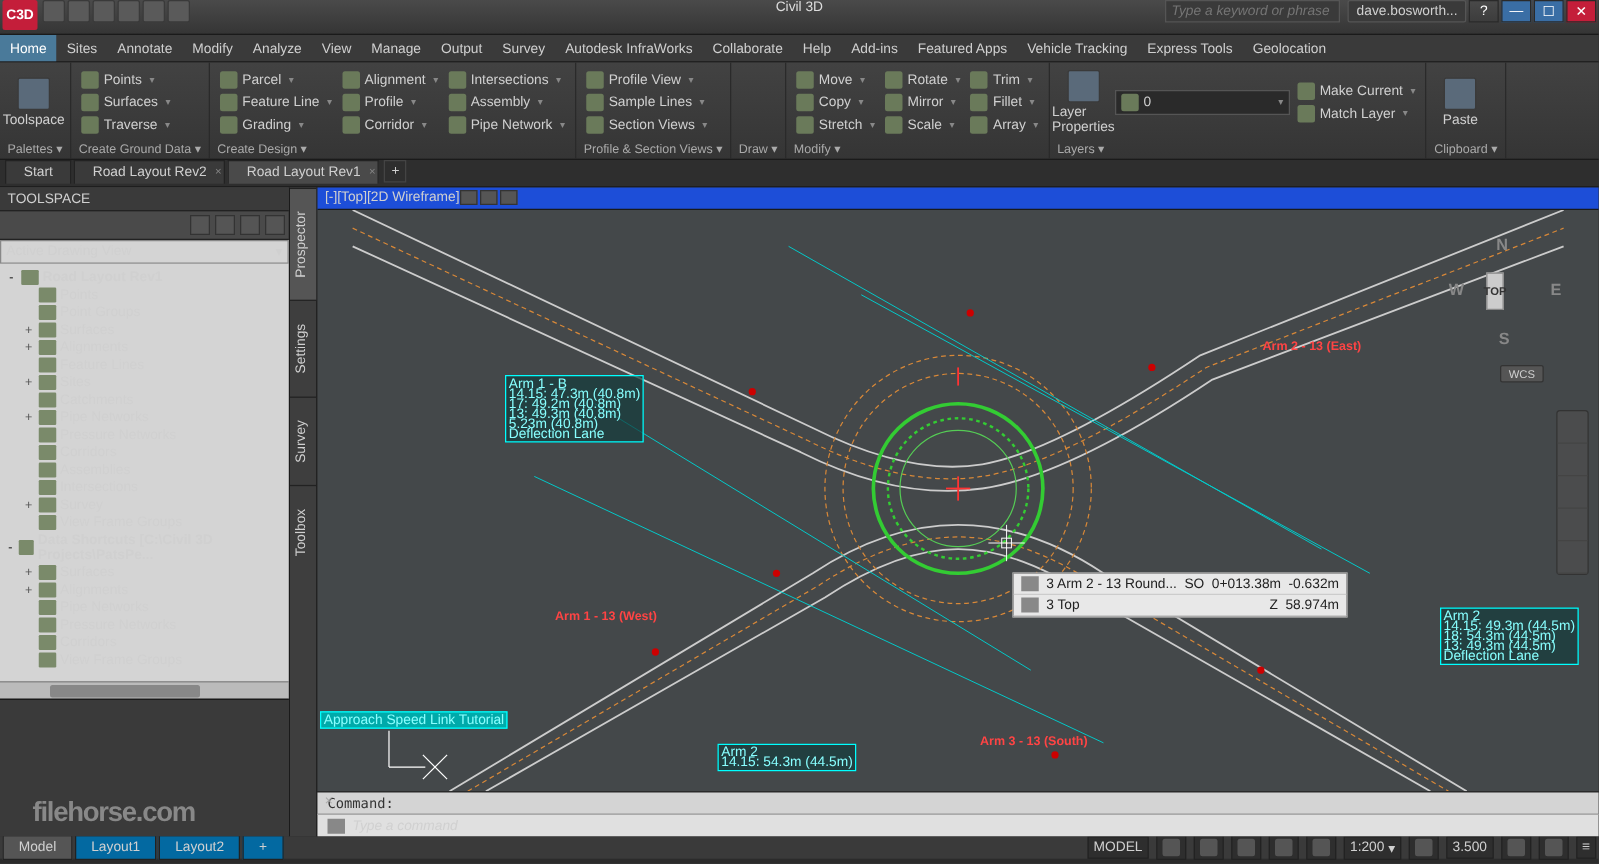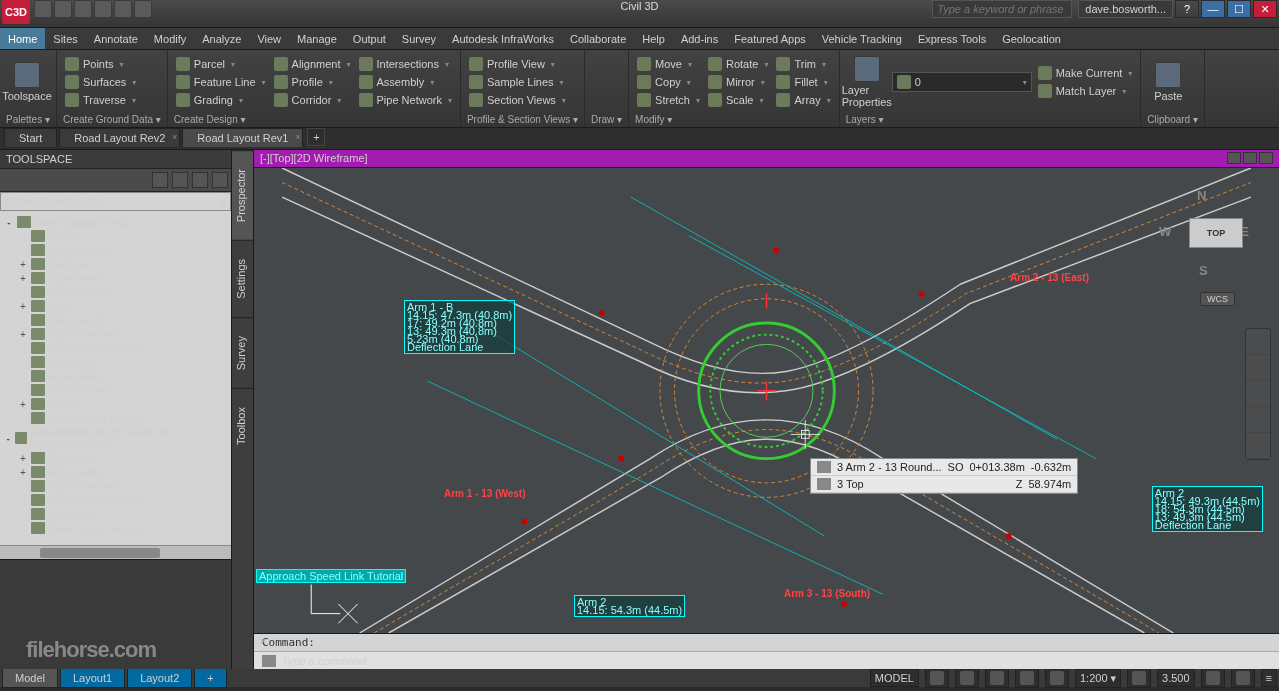--- a/index.html
+++ b/index.html
@@ -43,27 +43,27 @@
 .ts-tree .node .ni{width:14px;height:12px;background:#7a8a6a;border-radius:1px}
 .ts-tree .l0{padding-left:2px;font-weight:bold}.ts-tree .l1{padding-left:16px}
 .ts-scroll{height:14px;background:#bbb;border-top:1px solid #888;position:relative}
 .ts-scroll .thumb{position:absolute;left:40px;width:120px;height:10px;top:2px;background:#888;border-radius:2px}
 .ts-preview{height:110px;background:#3a3a3a;border-top:1px solid #1a1a1a;position:relative}
 .watermark{position:absolute;bottom:6px;left:26px;font-size:22px;color:#888;font-weight:bold;letter-spacing:-1px}
 .sidetabs{width:22px;background:#3e3e3e;display:flex;flex-direction:column;border-right:1px solid #1a1a1a}
 .sidetabs .stab{writing-mode:vertical-rl;padding:18px 3px;text-align:center;border-bottom:1px solid #222;transform:rotate(180deg)}
 .sidetabs .stab.active{background:#555}
 .canvas-wrap{flex:1;display:flex;flex-direction:column;position:relative}
-.viewport-label{height:18px;background:#a21caf;padding:2px 6px;border-bottom:1px solid #1a1a1a;display:flex;justify-content:space-between}
+.viewport-label{height:18px;background:#1d4ed8;padding:2px 6px;border-bottom:1px solid #1a1a1a;display:flex;}
 .viewport-label .vctrl{display:flex;gap:2px}
 .viewport-label .vc{width:14px;height:12px;background:#555;border:1px solid #333}
 .canvas{flex:1;background:#44484a;position:relative;overflow:hidden}
 .canvas svg{width:100%;height:100%}
 .compass{position:absolute;top:20px;right:30px;width:90px;height:90px}
-.compass .cube{position:absolute;top:30px;left:30px;width:54px;height:30px;background:#ccc;border:1px solid #888;display:flex;align-items:center;justify-content:center;color:#333;font-size:9px;font-weight:bold}
+.compass .cube{position:absolute;top:30px;left:30px;width:14px;height:30px;background:#ccc;border:1px solid #888;display:flex;align-items:center;justify-content:center;color:#333;font-size:9px;font-weight:bold}
 .compass .dir{position:absolute;color:#888;font-weight:bold;font-size:13px}
 .wcs{position:absolute;top:124px;right:44px;background:#555;border:1px solid #333;padding:1px 6px;font-size:9px;border-radius:2px}
 .navbar{position:absolute;right:8px;top:160px;width:26px;background:rgba(80,80,80,0.6);border:1px solid #333;border-radius:3px}
 .navbar .nb{height:26px;border-bottom:1px solid #444}
 .tooltip{position:absolute;background:#e8e8e8;border:1px solid #888;color:#222;font-size:10px}
 .tooltip .trow{display:flex;padding:2px 6px;gap:6px;border-bottom:1px solid #ccc}
 .tooltip .trow span{color:#222}
 .tooltip .ti2{width:14px;height:12px;background:#888}
 .label-block{position:absolute;background:rgba(20,60,60,0.7);border:1px solid #0ff;padding:2px;font-size:7px;line-height:8px}
 .label-block div{color:#8ff}

